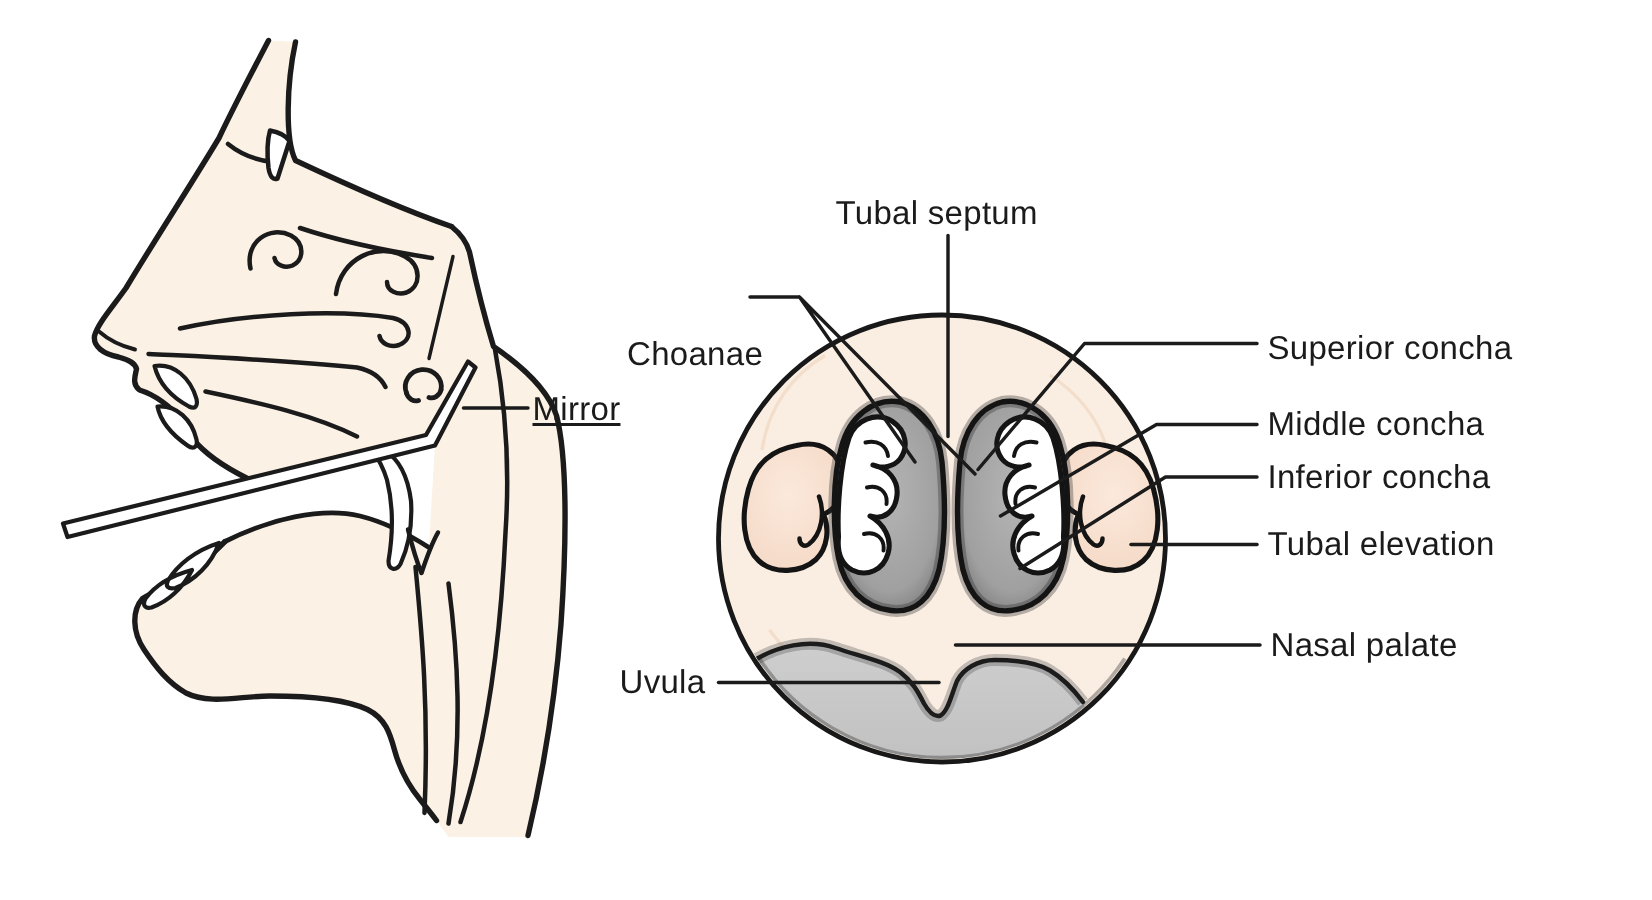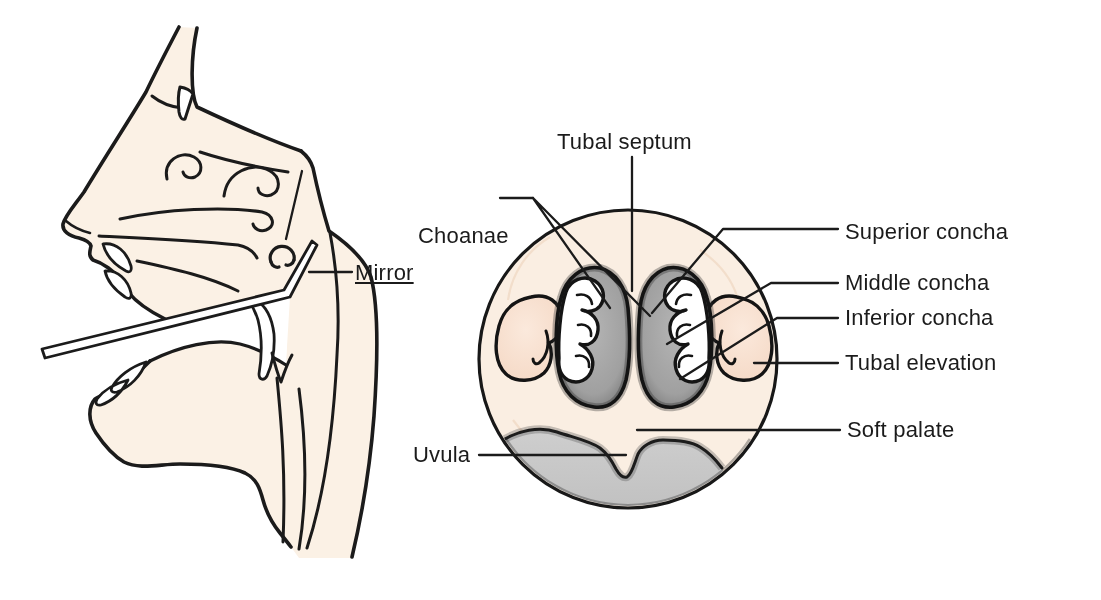--- a/index.html
+++ b/index.html
@@ -206,15 +206,15 @@
     </g>
   </svg>
 
   <div class="label lbl-mirror">Mirror</div>
   <div class="label lbl-nasal-septum">Tubal septum</div>
   <div class="label lbl-choanae">Choanae</div>
   <div class="label lbl-superior-concha">Superior concha</div>
   <div class="label lbl-middle-concha">Middle concha</div>
   <div class="label lbl-inferior-concha">Inferior concha</div>
   <div class="label lbl-tubal-elevation">Tubal elevation</div>
-  <div class="label lbl-soft-palate">Soft palate</div>
+  <div class="label lbl-soft-palate">Nasal palate</div>
   <div class="label lbl-uvula">Uvula</div>
 </div>
 
 </body></html>

